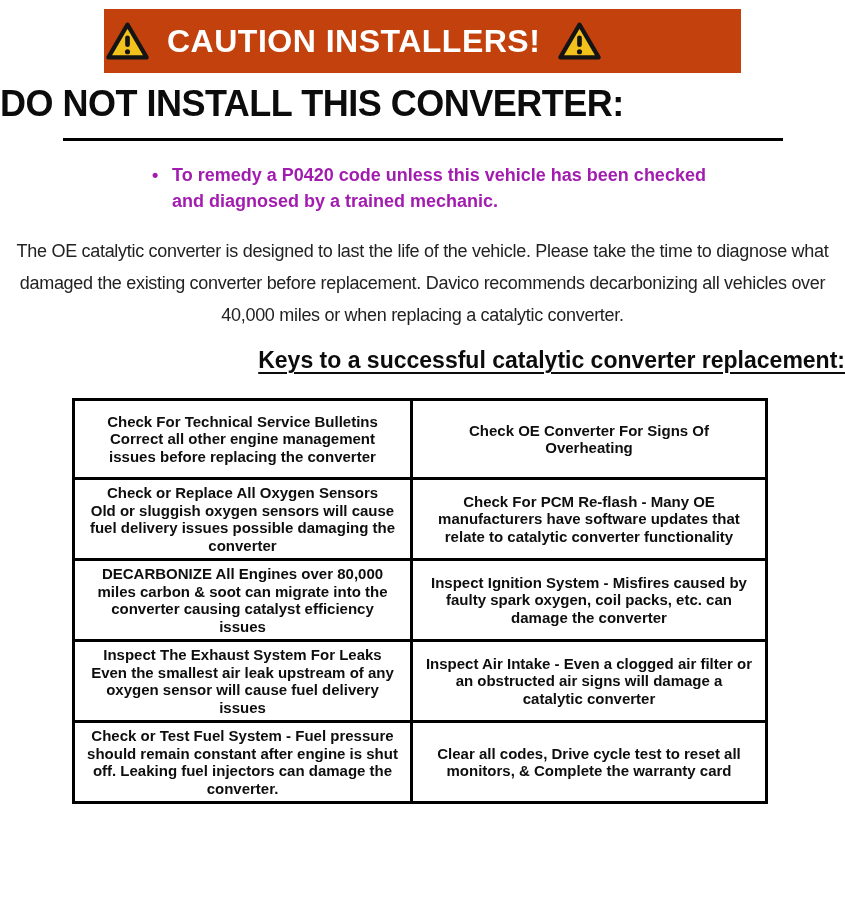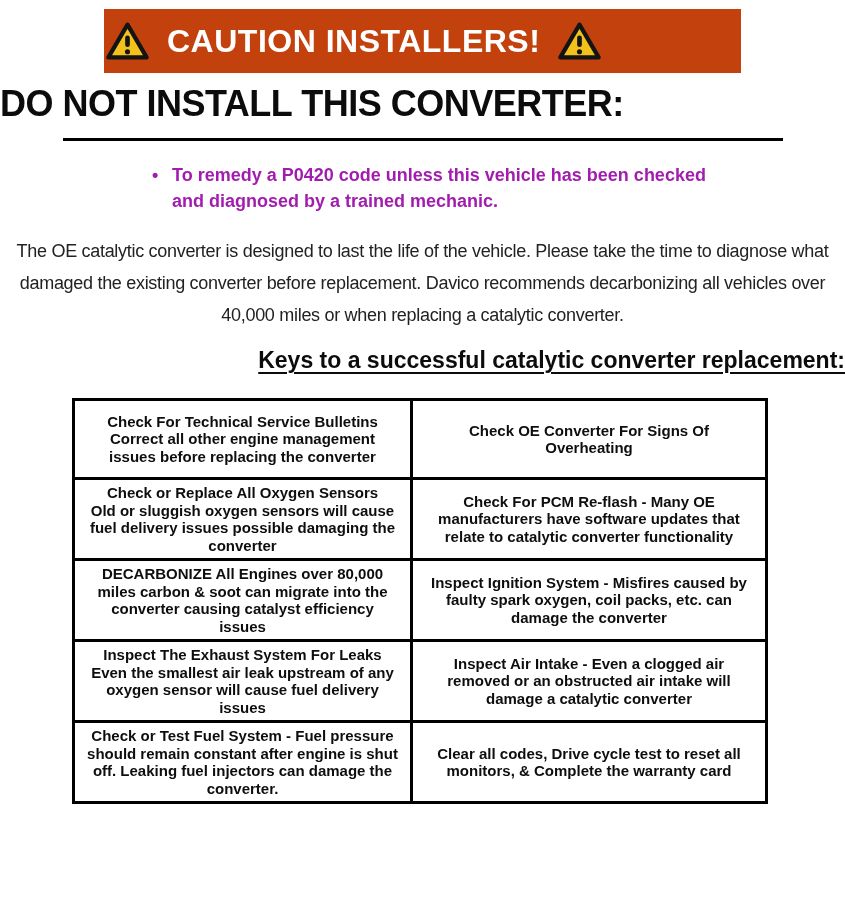--- a/index.html
+++ b/index.html
@@ -164,21 +164,21 @@
         <td>
           <div>Inspect Ignition System - Misfires caused by faulty spark oxygen, coil packs, etc. can damage the converter</div>
         </td>
       </tr>
       <tr class="r4">
         <td>
           <div>Inspect The Exhaust System For Leaks</div>
           <div>Even the smallest air leak upstream of any oxygen sensor will cause fuel delivery issues</div>
         </td>
         <td>
-          <div>Inspect Air Intake - Even a clogged air removed or an obstructed air intake will damage a catalytic converter</div>
+          <div>Inspect Air Intake - Even a clogged air filter or an obstructed air signs will damage a catalytic converter</div>
         </td>
       </tr>
       <tr class="r6">
         <td>
           <div>Check or Test Fuel System - Fuel pressure should remain constant after engine is shut off.  Leaking fuel injectors can damage the converter.</div>
         </td>
         <td>
           <div>Clear all codes,  Drive cycle test to reset all monitors, &amp; Complete the warranty card</div>
         </td>
       </tr>

